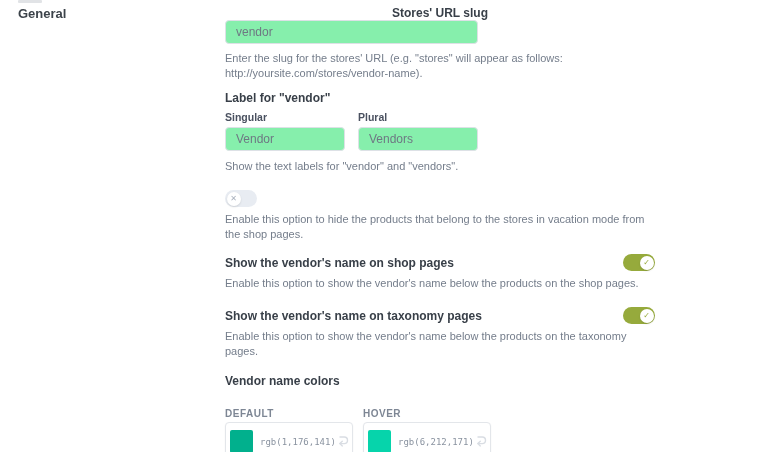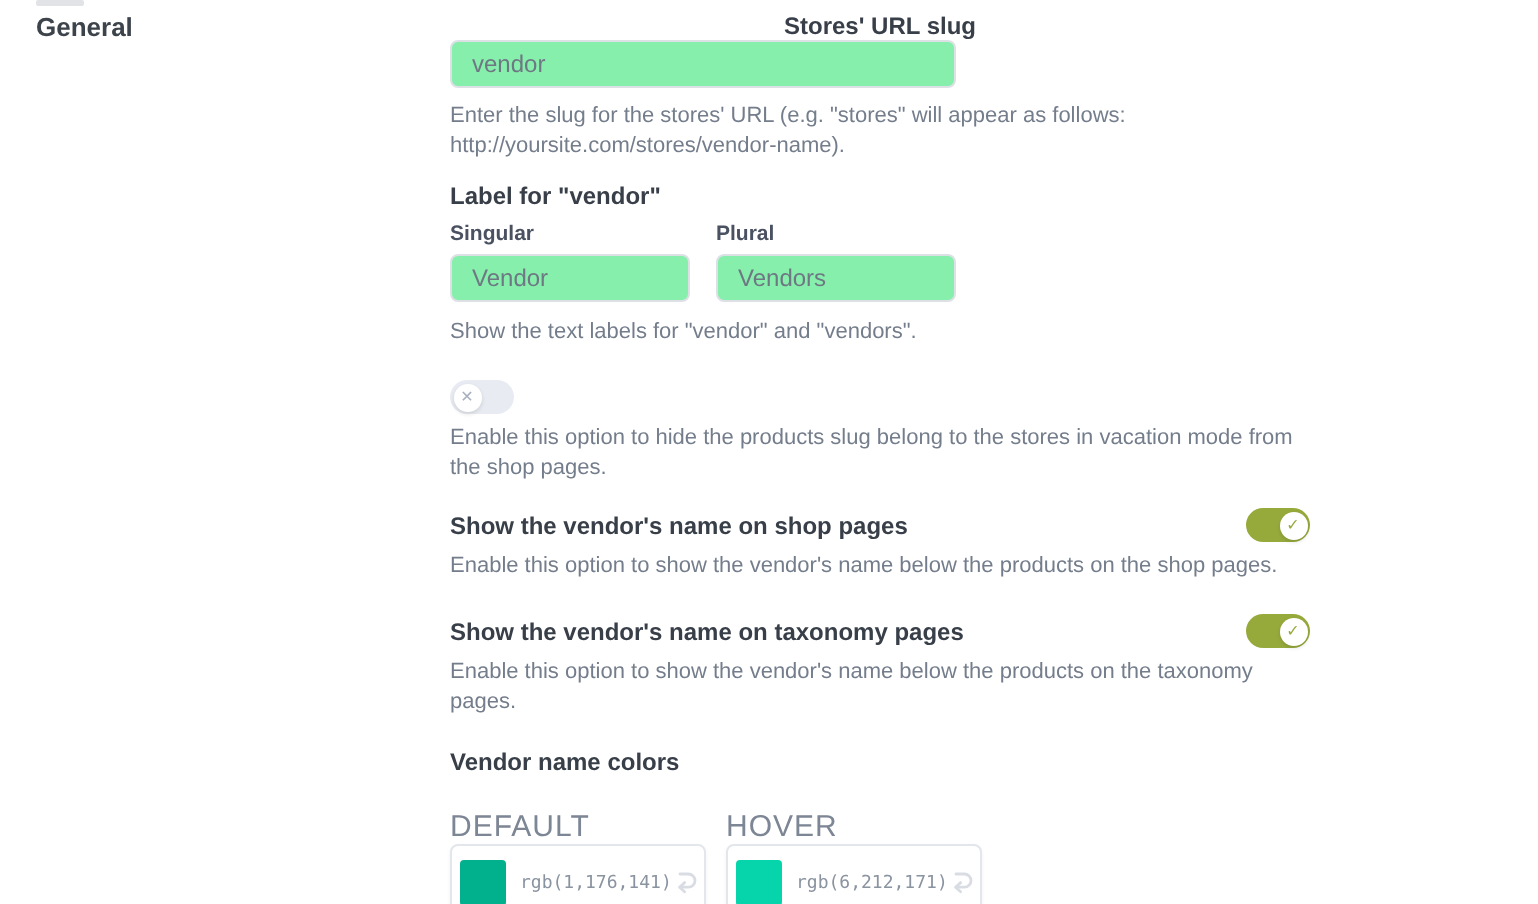--- a/index.html
+++ b/index.html
@@ -69,21 +69,21 @@
   }
   .toggle.off .knob { left: 1.5px; }
   .toggle.on  .knob { right: 1.5px; }
   .knob .glyph { font-size: 8px; line-height: 1; }
   .toggle.off .glyph { color: #a8b0bd; }
   .toggle.on  .glyph { color: #96aa3c; }
 
   .sec-colors { margin-top: 15px; }
   .sec-colors .field-label { margin-bottom: 20px; }
   .mini-label {
-    font-size: 15px; font-weight: normal; color: #7d8694;
+    font-size: 10px; font-weight: bold; color: #7d8694;
     letter-spacing: .5px; line-height: 11px; margin-bottom: 3px;
     text-transform: uppercase;
   }
   .picker-cols { display: flex; gap: 10px; }
   .picker-col { width: 128px; }
   .color-picker {
     width: 128px; height: 39px;
     border: 1px solid #e3e6ea; border-radius: 4px; background: #fff;
     box-shadow: 0 1px 2px rgba(0,0,0,.05);
     display: flex; align-items: center; cursor: pointer;
@@ -137,21 +137,21 @@
     </div>
 
     <div class="toggle-section">
       <div class="toggle-row">
         <div class="toggle off" style="background-color: rgb(232, 236, 242);">
           <span class="knob">
               <span class="glyph">✕</span>
             </span>
         </div>
       </div>
-      <div class="help">Enable this option to hide the products slug belong to the stores in vacation mode from the shop pages.</div>
+      <div class="help">Enable this option to hide the products that belong to the stores in vacation mode from the shop pages.</div>
     </div>
 
     <div class="toggle-section tight">
       <div class="toggle-row">
         <div class="field-label">Show the vendor's name on shop pages</div>
         <div class="toggle on" style="background-color: rgb(150, 170, 60);">
           <span class="knob">
               <span class="glyph">✓</span>
             </span>
         </div>

